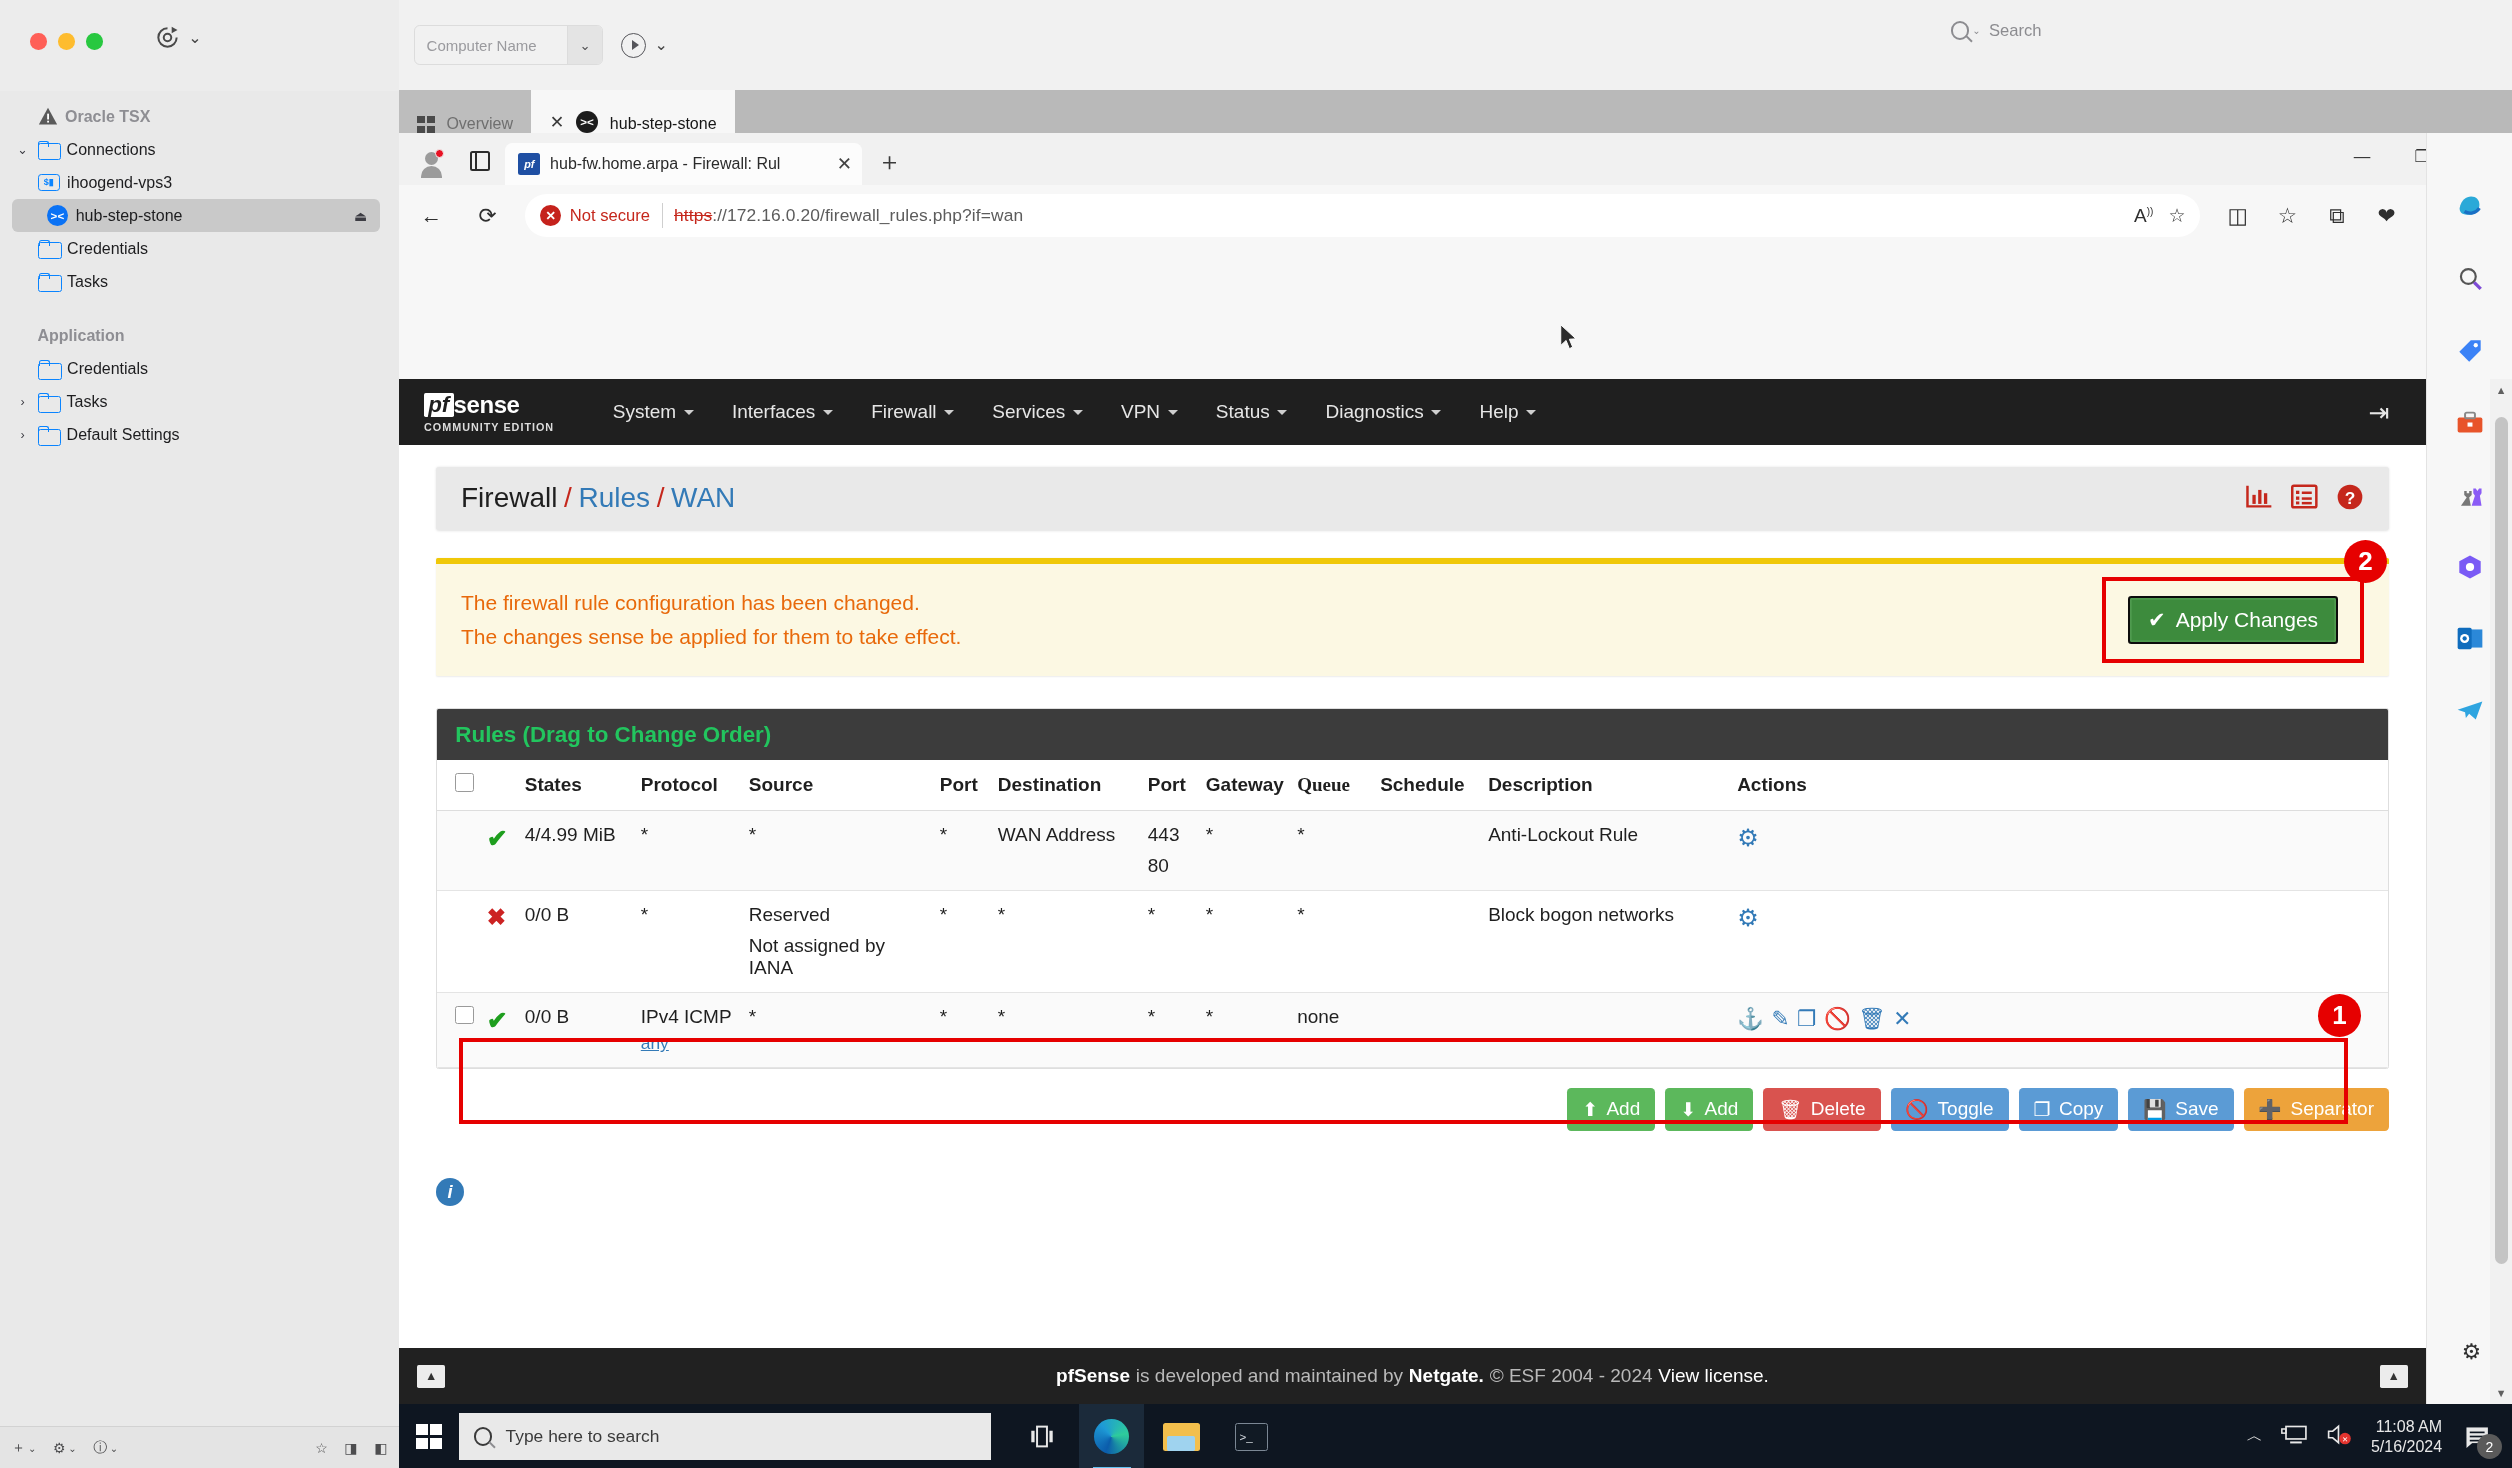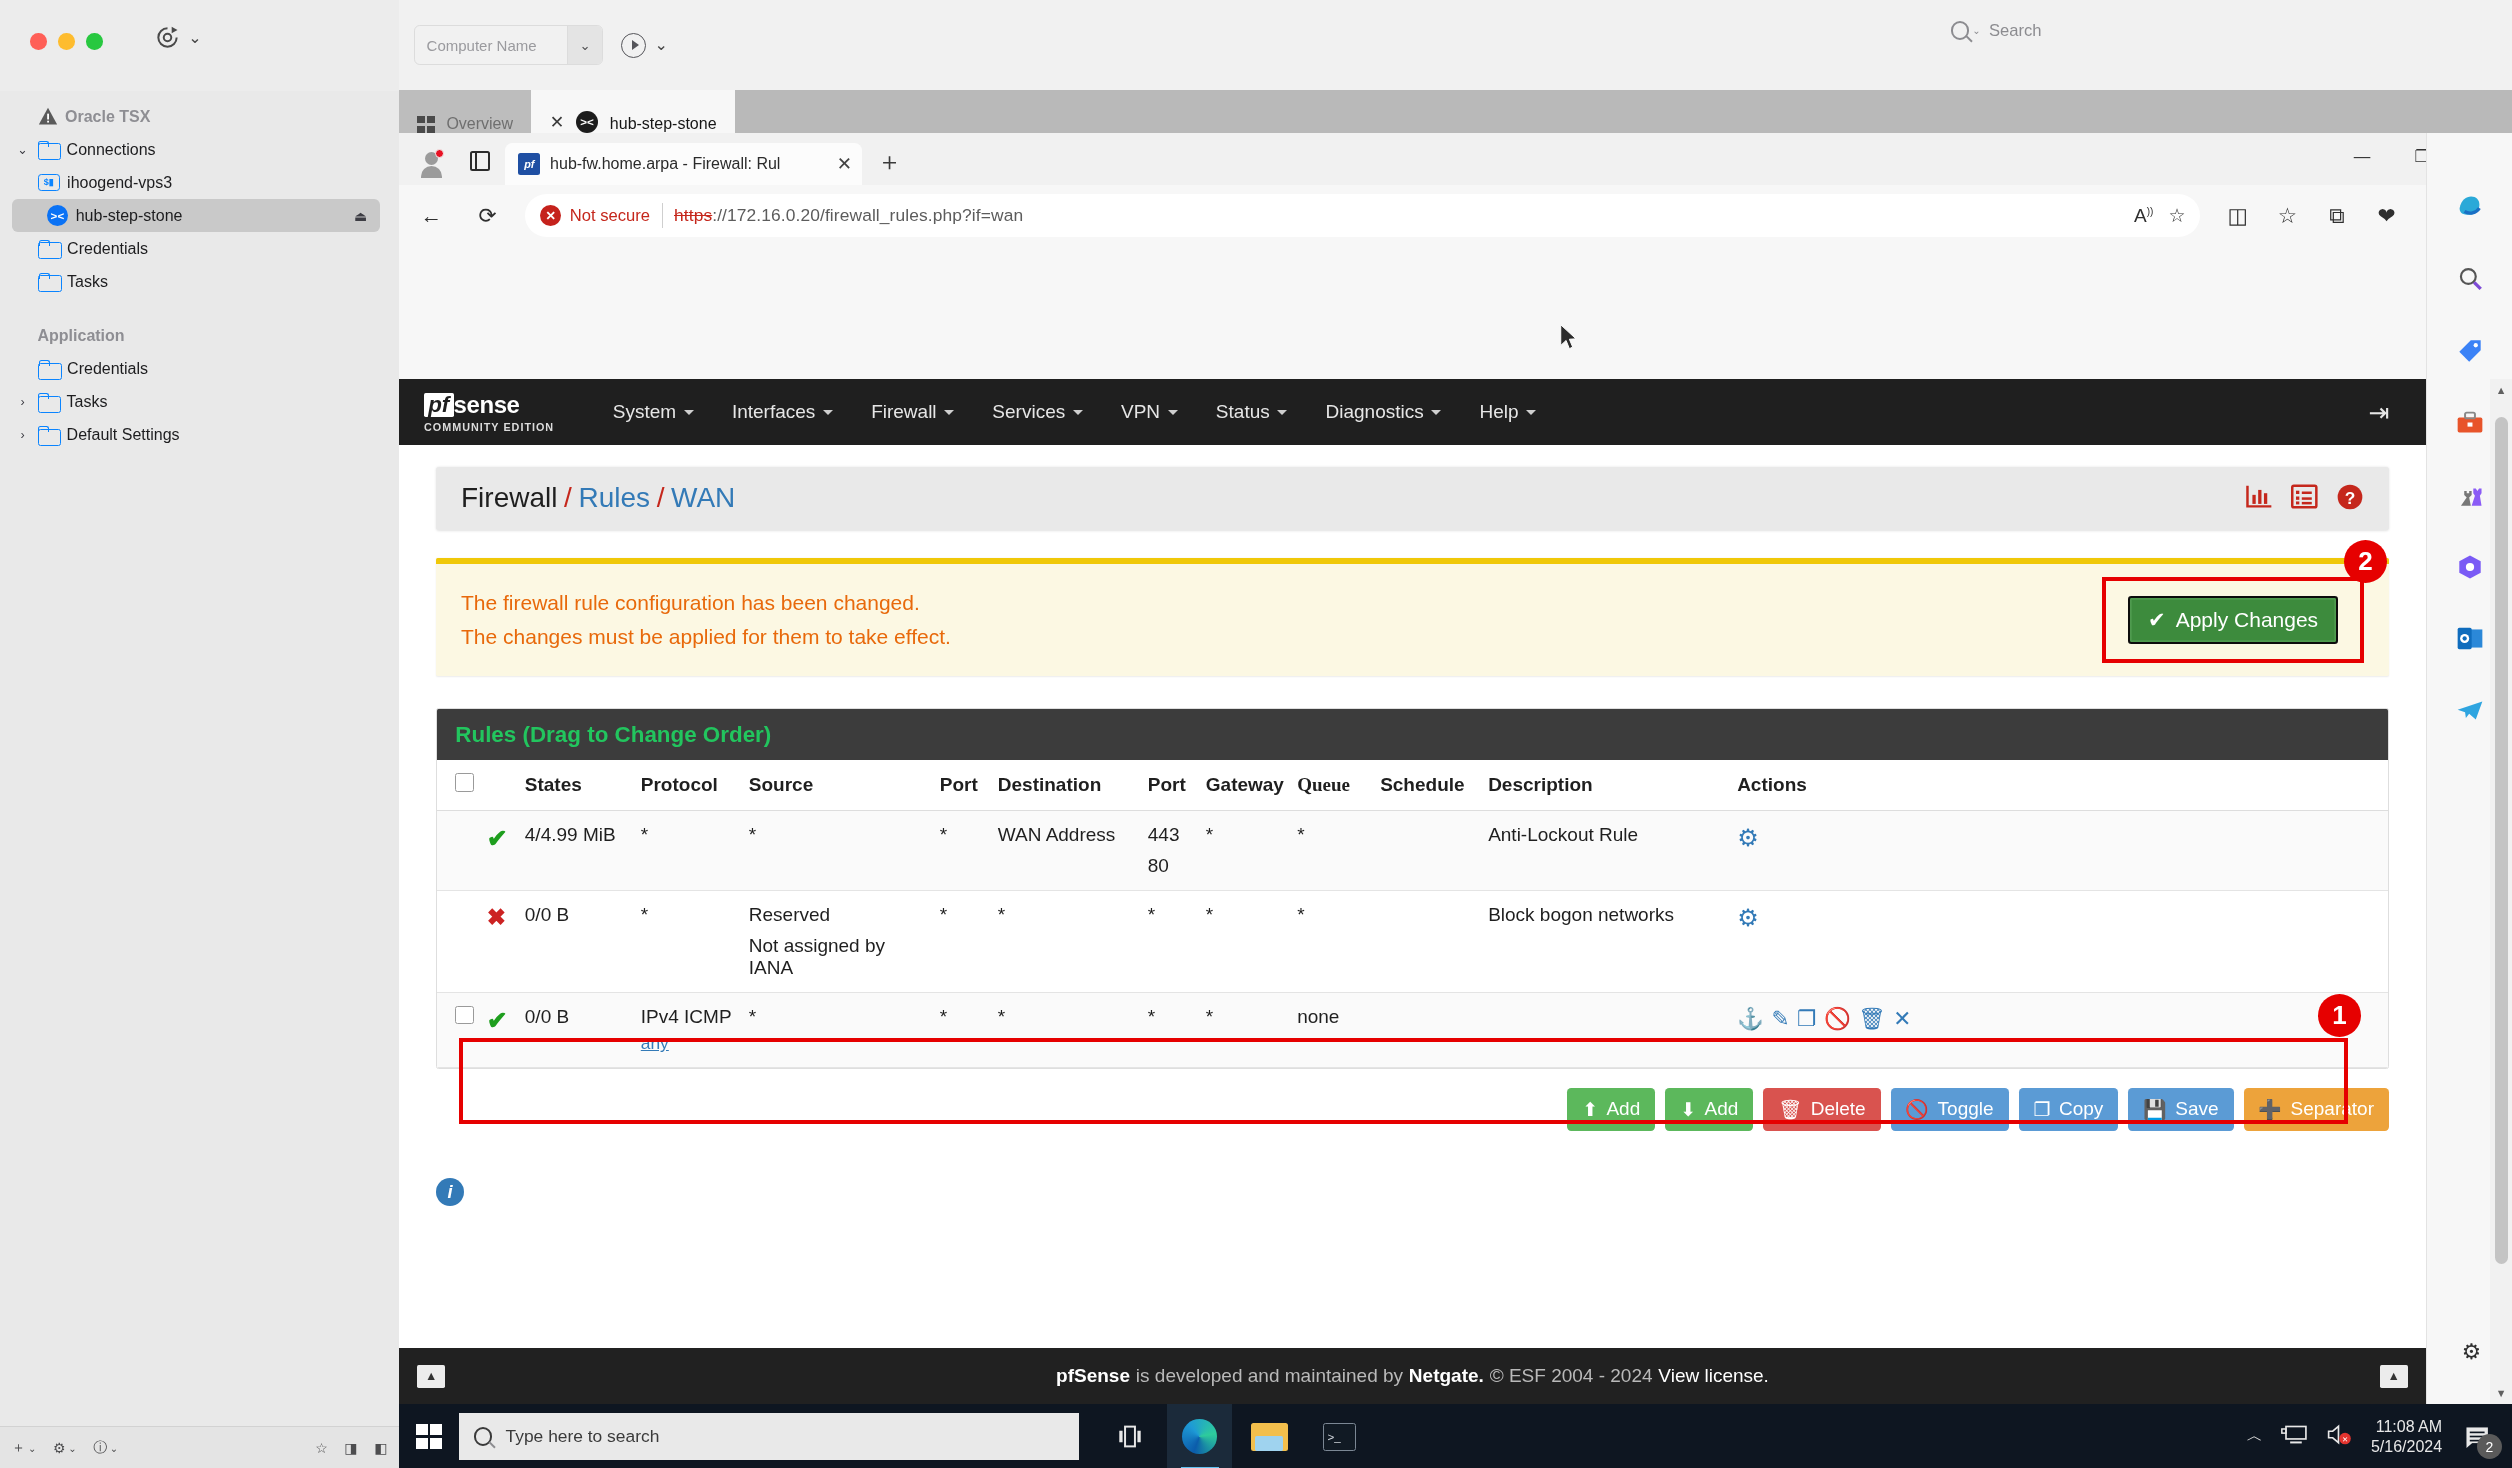--- a/index.html
+++ b/index.html
@@ -293,21 +293,21 @@
   .cursor svg { position:absolute; left:0; top:0; }
 
   
   .taskbar {
     position:absolute; left:0; bottom:0; width:2113px; height:65px; background:#0e1621; display:flex; align-items:center;
   }
   .winlogo { width:60px;height:65px;display:flex;align-items:center;justify-content:center; }
   .wl { display:grid; grid-template-columns:11.6px 11.6px; grid-template-rows:11.6px 11.6px; gap:2.5px; }
   .wl i { background:#fff; display:block; }
   .tb-search {
-    width: 620px; height:47px; background:#e9e9e9; display:flex; align-items:center; gap:13.3px; padding-left:15px;
+    width: 532px; height:47px; background:#e9e9e9; display:flex; align-items:center; gap:13.3px; padding-left:15px;
     font-size:17.4px; color:#3a3a3a;
   }
   .tb-icons { display:flex; align-items:center; gap:5px; margin-left:18.3px; }
   .tb-ic { width:65px;height:65px;display:flex;align-items:center;justify-content:center; position:relative;}
   .tb-ic.active { background:#1b2a3a; }
   .tb-ic.active::after{content:"";position:absolute;bottom:0;left:13.3px;right:13.3px;height:2.5px;background:#62c1f0;}
   .edge-logo { width:35px;height:35px;border-radius:50%;
     background:conic-gradient(from 200deg,#0b5cab,#1e9ad6,#2ecc9b,#0b5cab); }
   .folder-win { width:37px;height:28px;background:#f3bf4c;border-radius:2.5px;position:relative; }
   .folder-win::after{content:"";position:absolute;left:4.2px;bottom:0;width:28px;height:15px;background:#9fd3ef;border-radius:1.7px;}
@@ -639,21 +639,21 @@
                     <circle cx="17" cy="17" r="15" fill="#c5271c"></circle>
                     <text x="17" y="25" font-size="21" font-weight="bold" fill="#fff" text-anchor="middle" font-family="Liberation Sans, sans-serif">?</text>
                   </svg>
               </span>
             </div>
           </div>
 
           <div class="alert">
             <div class="alert-text">
               <div>The firewall rule configuration has been changed.</div>
-              <div>The changes must be applied for them to take effect.</div>
+              <div>The changes sense be applied for them to take effect.</div>
             </div>
             <div class="apply-wrap">
               <span class="badge-num" style="top:-37px; right:-23px;">2</span>
               <div class="apply-box">
                 <button class="apply-btn">
                   <span>✔</span>
                   <span>Apply Changes</span>
                 </button>
               </div>
             </div>

